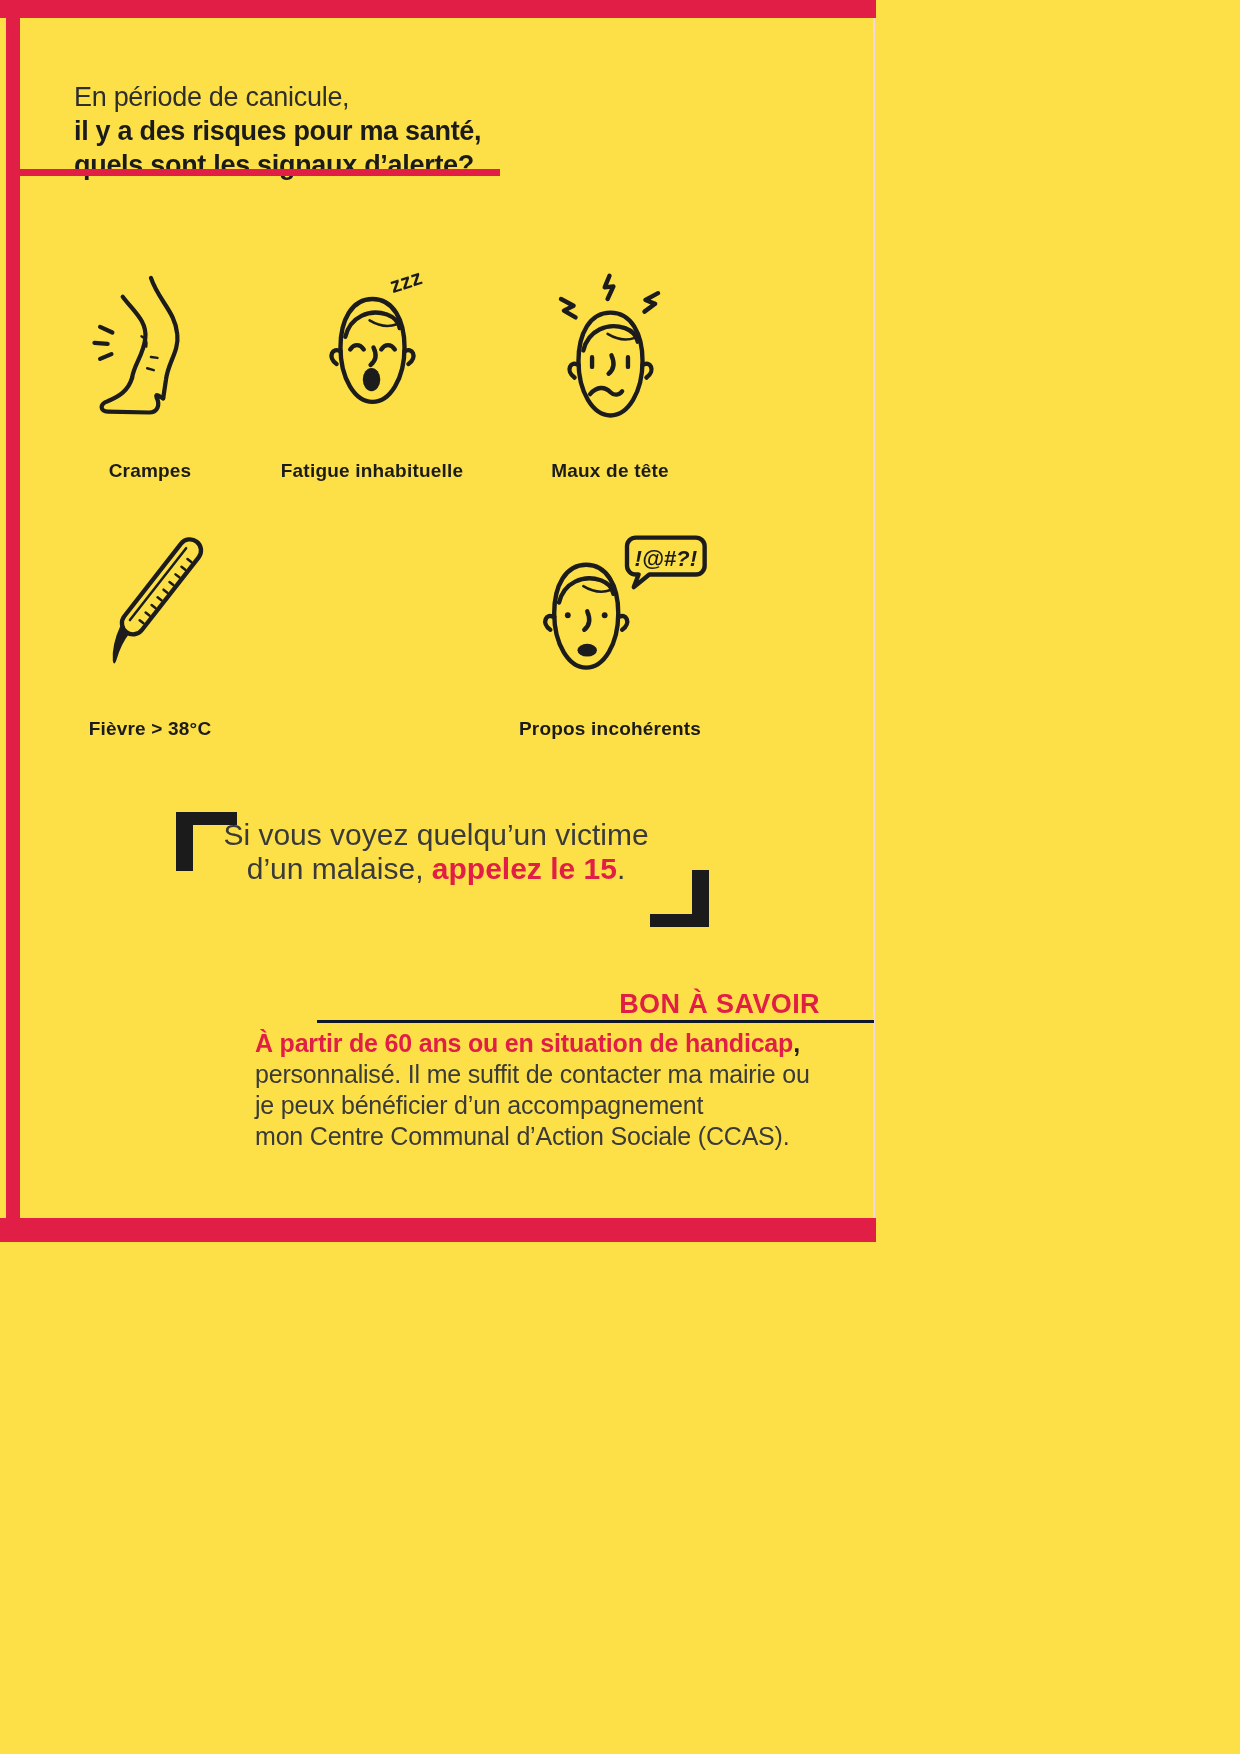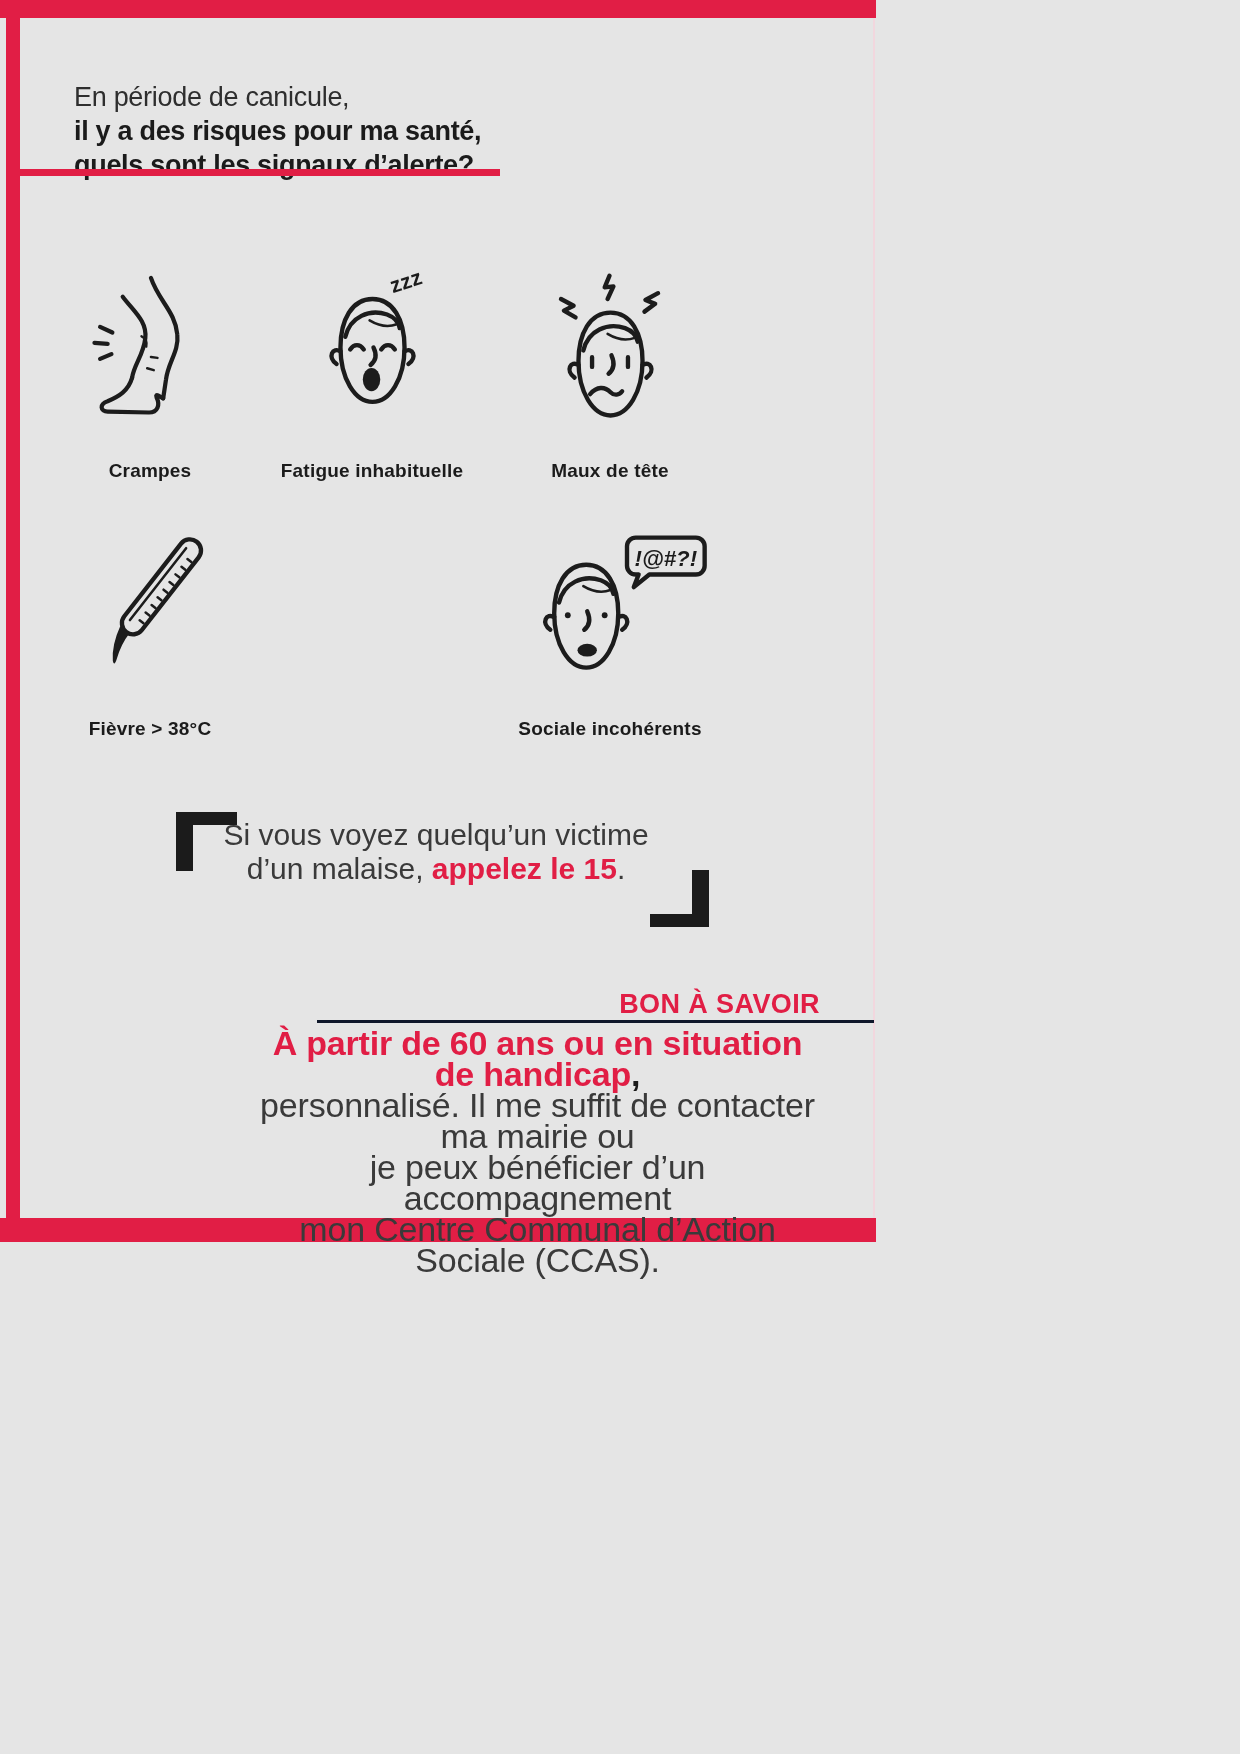--- a/index.html
+++ b/index.html
@@ -1,16 +1,16 @@
 <!DOCTYPE html>
 <html><head>
 <meta charset="utf-8">
 <style>
   html,body{margin:0;padding:0;background:#ffffff;}
-  .canvas{position:relative;width:1240px;height:1754px;background:#e5e5e5;overflow:hidden;
+  .canvas{position:relative;width:1240px;height:1754px;background:#fde047;overflow:hidden;
           font-family:"Liberation Sans", sans-serif;}
   .bar{position:absolute;background:#e11e45;}
   .bar-top{left:0;top:0;width:876px;height:18px;}
   .bar-left{left:6px;top:16px;width:14px;height:1226px;}
   .bar-bottom{left:0;top:1218px;width:876px;height:24px;}
   .edge-right{position:absolute;left:873px;top:18px;width:2px;height:1200px;background:#f2d7de;}
 
   .title{position:absolute;left:74px;top:80px;line-height:34px;letter-spacing:-0.3px;}
   .title .t1{font-size:27px;font-weight:400;color:#2e2e2e;}
   .title .t2{font-size:27px;font-weight:700;color:#1b1b1b;}
@@ -29,22 +29,22 @@
   .bracket-br{position:absolute;left:650px;top:870px;width:42px;height:44px;
               border-bottom:13px solid #1b1b1b;border-right:17px solid #1b1b1b;}
   .alert-text{position:absolute;left:196px;top:818px;width:480px;text-align:center;
               font-size:30px;line-height:34px;color:#3a3a3a;}
   .alert-text .hot{color:#e11e45;font-weight:700;}
 
   .bas-rule{position:absolute;left:317px;top:988px;width:557px;height:32px;
             border-bottom:3px solid #0f172a;text-align:right;}
   .bas-rule .bas-heading{display:inline-block;padding-right:54px;font-size:27px;font-weight:700;
             color:#e11e45;letter-spacing:0.4px;line-height:32px;}
-  .bas-body{position:absolute;left:255px;top:1028px;width:565px;text-align:center;
-            font-size:34px;line-height:31px;color:#3a3a3a;letter-spacing:-0.2px;}
+  .bas-body{position:absolute;left:255px;top:1028px;width:565px;text-align:left;
+            font-size:25px;line-height:31px;color:#3a3a3a;letter-spacing:-0.2px;}
   .bas-body .intro{color:#e11e45;font-weight:700;}
   .bas-body .intro-comma{color:#1b1b1b;font-weight:700;}
 </style>
 </head>
 <body>
 
 <div class="canvas">
 
   <div class="bar bar-top"></div>
   <div class="bar bar-left"></div>
@@ -130,21 +130,21 @@
           <path class="ink-thin" d="M82,56 C92,62 102,63 110,60"></path>
           <circle class="ink-fill" cx="66" cy="86" r="3"></circle>
           <circle class="ink-fill" cx="104" cy="86" r="3"></circle>
           <path class="ink" d="M86,82 c4,9 2,15 -3,19"></path>
           <ellipse class="ink-fill" cx="86" cy="122" rx="10" ry="6.5"></ellipse>
         </g>
         <path class="ink" d="M136,14 h62 c5,0 9,4 9,9 v20 c0,5 -4,9 -9,9 h-48 l-16,13 5,-13 h-3 c-5,0 -9,-4 -9,-9 v-20 c0,-5 4,-9 9,-9 z"></path>
         <text class="ink-text" x="167" y="43" font-size="23" font-style="italic" text-anchor="middle">!@#?!</text>
       </svg>
     </div>
-    <div class="sym-label">Sociale incohérents</div>
+    <div class="sym-label">Propos incohérents</div>
   </div>
 
   <div class="bracket-tl"></div>
   <div class="bracket-br"></div>
   <div class="alert-text">
     <div>Si vous voyez quelqu’un victime</div>
     <div><span>d’un malaise, </span><span class="hot">appelez le 15</span><span>.</span></div>
   </div>
 
   <div class="bas-rule">

